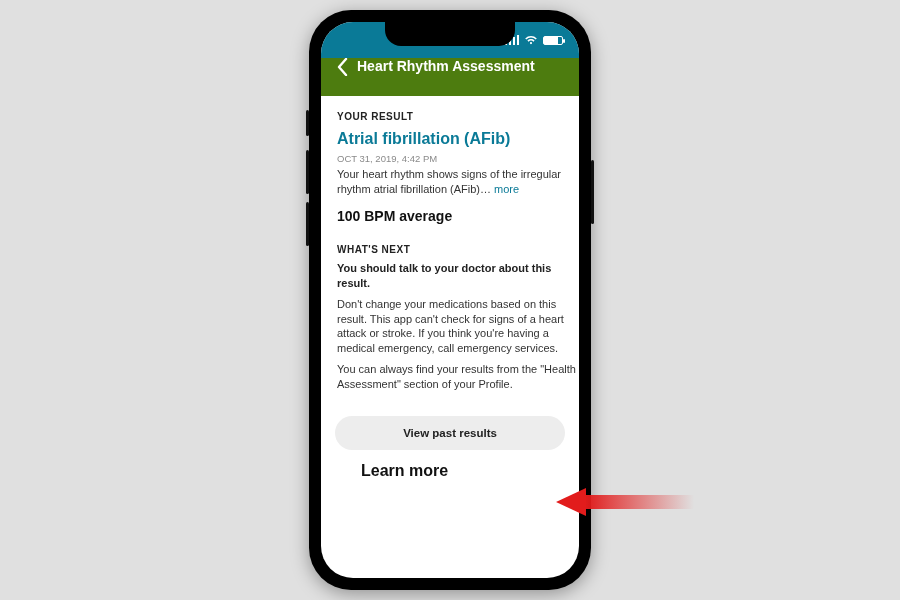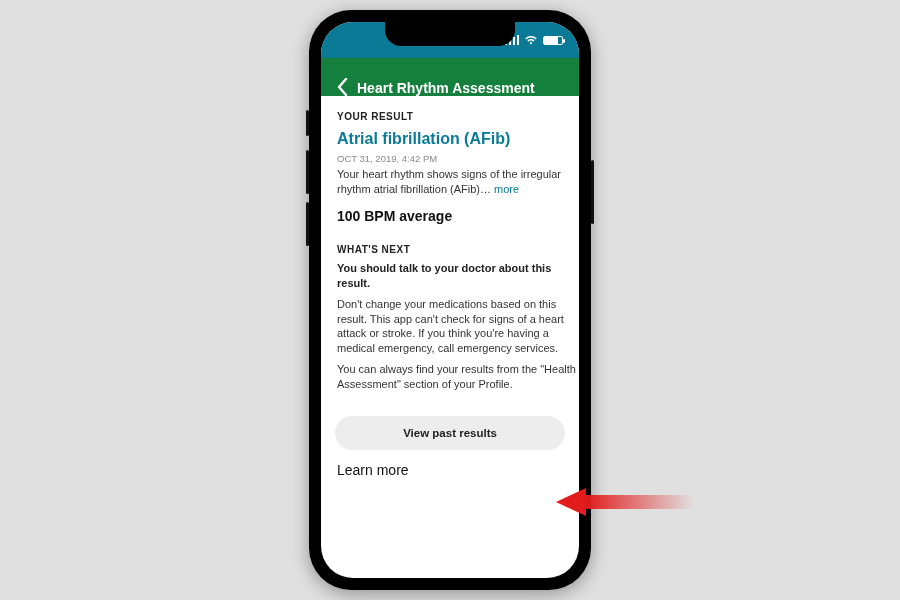--- a/index.html
+++ b/index.html
@@ -61,24 +61,24 @@
   .bars { display:flex; align-items:flex-end; gap:1.5px; }
   .bars span { width:2.5px; background:#fff; display:block; }
   .wifi { width:14px; height:10px; position:relative; }
   .wifi svg { display:block; }
   .batt { width:20px; height:9px; border:1px solid #fff; border-radius:2px; position:relative; }
   .batt::after { content:""; position:absolute; right:-3px; top:2px; width:2px; height:4px; background:#fff; border-radius:1px; }
   .batt-fill { background:#fff; height:100%; width:80%; }
 
   .nav-bar {
     height: 38px;
-    background: #15803d;
+    background: #4d7c0f;
     color: #fff;
     display: flex;
-    align-items: flex-end;
+    align-items: flex-start;
     padding: 0 10px;
     font-size: 14px;
     font-weight:600;
   }
   .back { width:22px; display:flex; align-items:center; justify-content:center; font-size:20px; margin-right:4px;}
   .content {
     padding: 14px 0 8px 16px;
     font-size: 11px;
     color:#222;
     line-height:1.35;
@@ -109,21 +109,21 @@
   }
   .btn-secondary {
     background:#ededed;
     color:#222;
     text-align:center;
     padding:11px 0;
     border-radius:20px;
     font-size:11.5px;
     font-weight:600;
   }
-  .learn { padding:6px 16px 0 16px; font-size:14px; font-weight:400; color:#111;}
+  .learn { padding:6px 16px 0 16px; font-size:16px; font-weight:700; color:#111;margin-left:24px;}
   .arrow {
     position:absolute;
     left: 556px;
     top: 488px;
     pointer-events:none;
   }
 </style>
 </head>
 <body>
 

